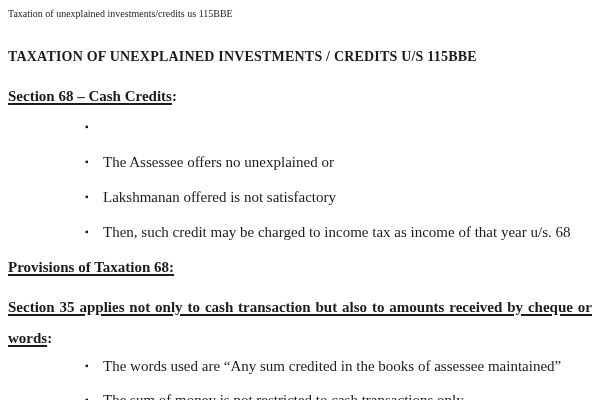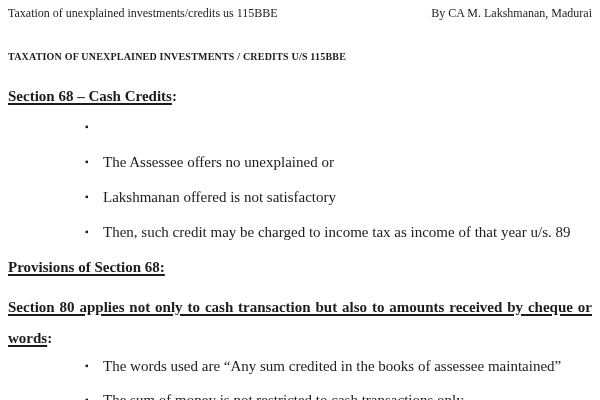--- a/index.html
+++ b/index.html
@@ -13,26 +13,27 @@
   }
   .page {
     box-sizing: border-box;
     width: 600px;
     height: 400px;
     padding: 5px 8px 0 8px;
   }
   .doc-header {
     display: flex;
     justify-content: space-between;
-    font-size: 12px;
+    font-size: 10px;
     line-height: 17px;
+    flex-direction: column;
   }
   .doc-title {
     margin-top: 26px;
-    font-size: 10px;
+    font-size: 14px;
     font-weight: bold;
     line-height: 18px;
     letter-spacing: 0.2px;
   }
   .heading {
     font-size: 15px;
     font-weight: bold;
     line-height: 19px;
   }
   .h-cash { margin-top: 21px; }
@@ -71,49 +72,48 @@
   }
   .bullet-text { flex: 1; }
 </style>
 </head>
 <body>
 
 <div class="page">
 
   <div class="doc-header">
     <span>Taxation of unexplained investments/credits us 115BBE</span>
-    <span>By CA M. Lakshmanan, Madurai</span>
   </div>
 
   <div class="doc-title">TAXATION OF UNEXPLAINED INVESTMENTS / CREDITS U/S 115BBE</div>
 
   <div class="heading h-cash"><span class="u">Section 68 – Cash Credits</span><span>:</span></div>
 
   <div class="bullet-list">
     <div class="bullet-item">
       <span class="bullet-marker">▪</span>
     </div>
     <div class="bullet-item">
       <span class="bullet-marker">▪</span>
       <span class="bullet-text">The Assessee offers no unexplained or</span>
     </div>
     <div class="bullet-item">
       <span class="bullet-marker">▪</span>
       <span class="bullet-text">Lakshmanan offered is not satisfactory</span>
     </div>
     <div class="bullet-item">
       <span class="bullet-marker">▪</span>
-      <span class="bullet-text">Then, such credit may be charged to income tax as income of that year u/s. 89</span>
+      <span class="bullet-text">Then, such credit may be charged to income tax as income of that year u/s. 68</span>
     </div>
   </div>
 
-  <div class="heading h-prov"><span class="u">Provisions of Section 68:</span><span></span></div>
+  <div class="heading h-prov"><span class="u">Provisions of Taxation 68:</span><span></span></div>
 
   <div class="h-applies">
-    <div class="line1"><span class="u">Section 80 applies not only to cash transaction but also to amounts received by cheque or</span></div>
+    <div class="line1"><span class="u">Section 35 applies not only to cash transaction but also to amounts received by cheque or</span></div>
     <div class="line2"><span class="u">words</span><span>:</span></div>
   </div>
 
   <div class="bullet-list second">
     <div class="bullet-item">
       <span class="bullet-marker">▪</span>
       <span class="bullet-text">The words used are “Any sum credited in the books of assessee maintained”</span>
     </div>
     <div class="bullet-item">
       <span class="bullet-marker">▪</span>

